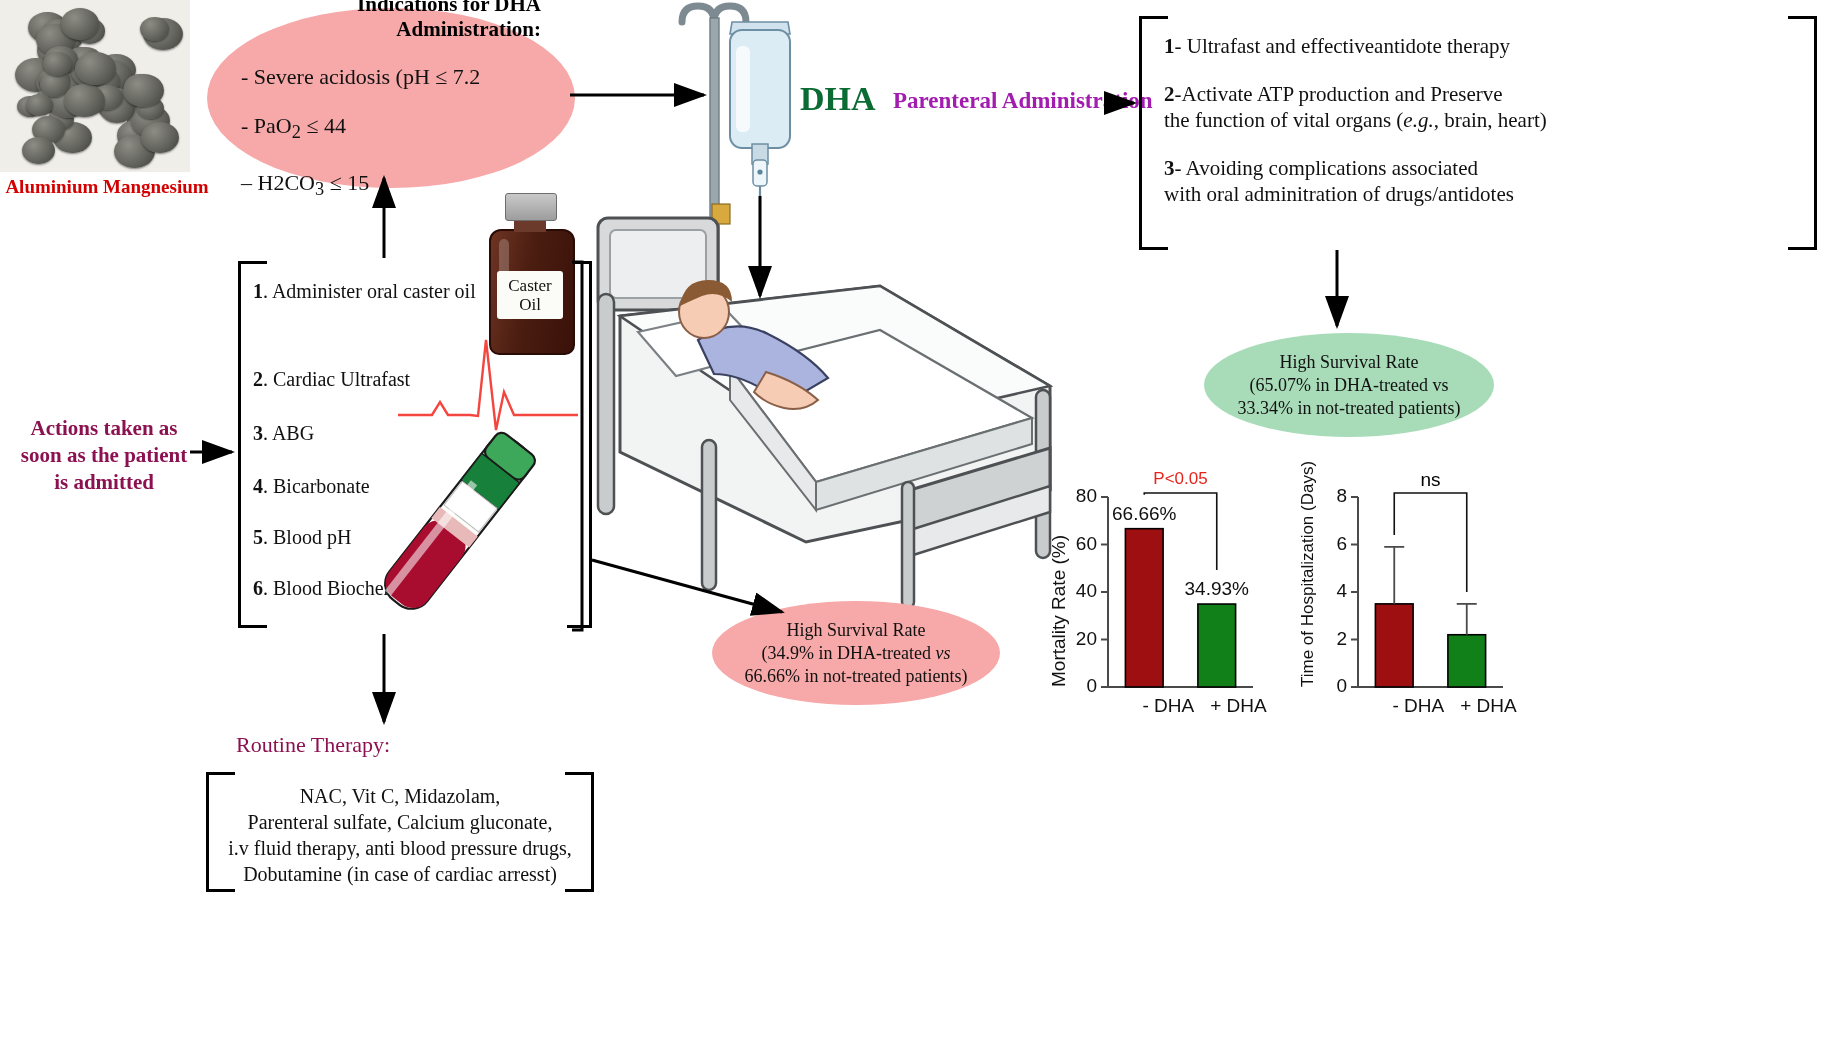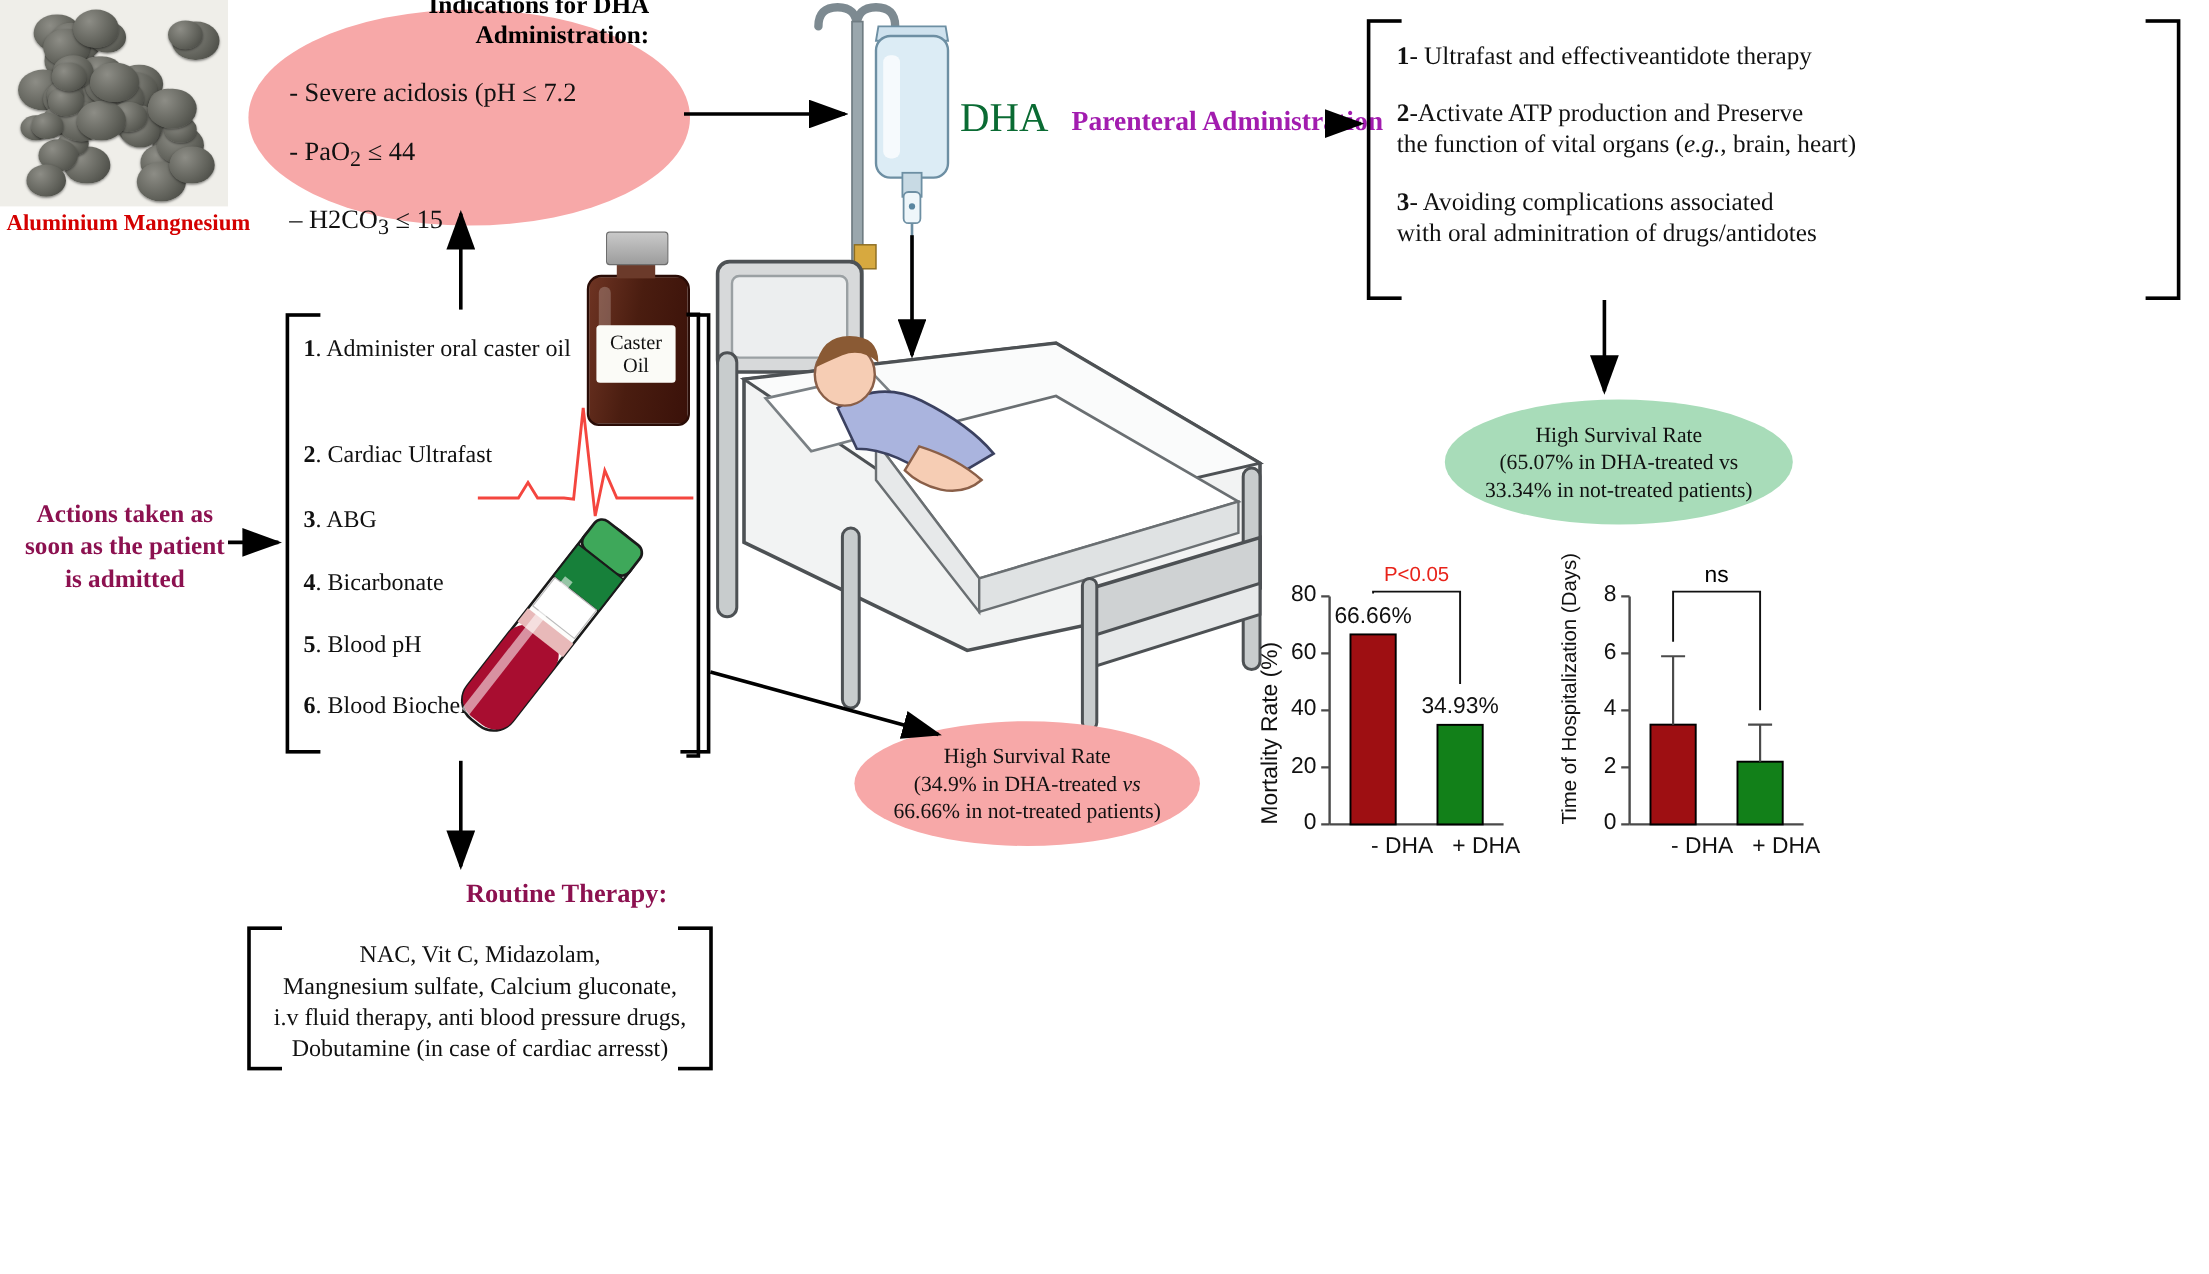--- a/index.html
+++ b/index.html
@@ -46,25 +46,25 @@
 
   #routine-box{left:206px;top:772px;width:382px;height:114px;}
   #routine-box .inner{padding:8px 6px 0 6px;text-align:center;}
   #routine-box p{margin:0;font-size:20px;line-height:26px;}
 
   
   .bmask{position:absolute;background:#fff;height:5px;}
 
   #actions-label{left:6px;top:415px;width:196px;text-align:center;
       color:#8c1150;font-weight:bold;font-size:21px;line-height:27px;}
-  #routine-title{left:236px;top:732px;width:320px;text-align:right;
-      color:#8c1150;font-weight:bold;font-size:22px;}
-
-  
-  #dha-title{left:800px;top:80px;font-size:34px;font-weight:normal;color:#0a6b33;
+  #routine-title{left:236px;top:732px;width:320px;text-align:left;
+      color:#8c1150;font-weight:normal;font-size:22px;}
+
+  
+  #dha-title{left:800px;top:80px;font-size:34px;font-weight:bold;color:#0a6b33;
       font-family:"Liberation Serif",serif;}
   #dha-sub{left:893px;top:88px;font-size:23px;font-weight:bold;color:#a21caf;font-family:Liberation Serif, serif;}
 
   
   #arrows{left:0;top:0;width:1841px;height:1062px;pointer-events:none;}
 
   
   #bottle{left:487px;top:193px;width:86px;height:160px;}
   #bottle .cap{position:absolute;left:18px;top:0;width:50px;height:26px;
       background:linear-gradient(180deg,#c9c9c9,#9d9d9d);border:1px solid #6d6d6d;border-radius:3px;}
@@ -193,21 +193,21 @@
   <div class="action-item" style="top:262px;"><span class="numlab">5</span><span>. Blood pH</span></div>
   <div class="action-item" style="top:313px;"><span class="numlab">6</span><span>. Blood Biochemistry</span></div>
 </div>
 
 <div class="abs" id="routine-title">Routine Therapy:</div>
 <div class="abs bracket" id="routine-box">
   <div class="bmask" style="left:26px;top:-4px;width:330px;"></div>
   <div class="bmask" style="left:26px;bottom:-4px;width:330px;"></div>
   <div class="inner">
     <p>NAC, Vit C, Midazolam,</p>
-    <p>Mangnesium sulfate, Calcium gluconate,</p>
+    <p>Parenteral sulfate, Calcium gluconate,</p>
     <p>i.v fluid therapy, anti blood pressure drugs,</p>
     <p>Dobutamine (in case of cardiac arresst)</p>
   </div>
 </div>
 
 <div class="abs" id="bottle">
   <div class="body"></div>
   <div class="shine"></div>
   <div class="neck"></div>
   <div class="cap"></div>

